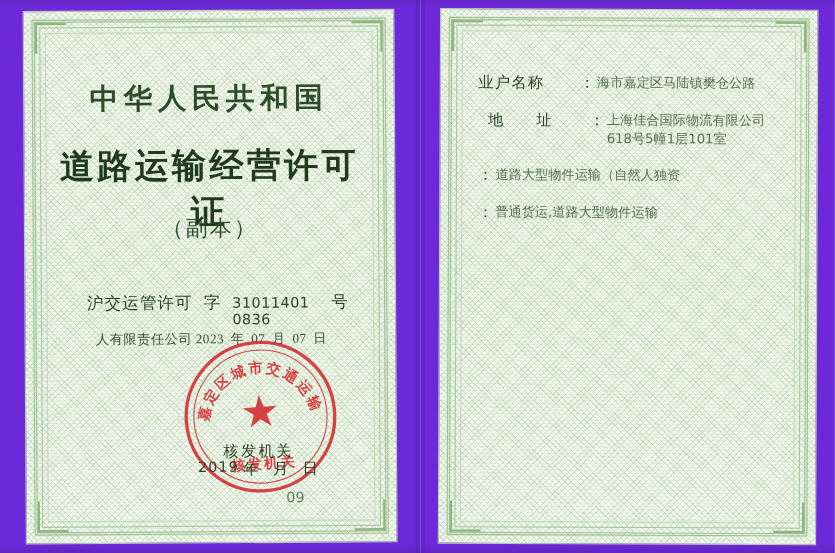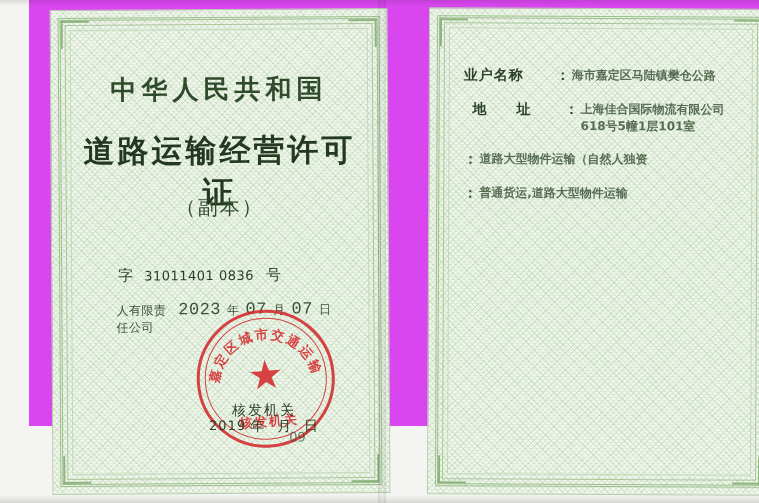--- a/index.html
+++ b/index.html
@@ -16,26 +16,25 @@
   .doc-root {
     position: relative;
     width: 759px;
     height: 503px;
     background: #f4f4f2;
   }
   
   .page {
     position: absolute;
     top: 0;
-    height: 426px;
-    background: #d946ef;
-    margin-left: 29px;
+    height: 503px;
+    background: #6d28d9;
   }
   .page-left  { left: 0;    width: 382px; }
-  .page-right { left: 382px; width: 377px; font-weight: bold; }
+  .page-right { left: 382px; width: 377px; }
 
   
   .cert-panel {
     position: absolute;
     background:
       repeating-linear-gradient(
         45deg,
         rgba(120, 170, 110, 0.20) 0px,
         rgba(120, 170, 110, 0.20) 1px,
         rgba(255, 255, 255, 0.0) 1px,
@@ -171,22 +170,22 @@
     left: 40px;
     right: 30px;
     display: flex;
     align-items: baseline;
     font-family: "DejaVu Serif", "Liberation Serif", serif;
     font-size: 12px;
     color: #395034;
     letter-spacing: 0.5px;
   }
   .valid-line .v-date {
-    font-family: Liberation Mono, monospace;
-    font-size: 17px;
+    font-family: Liberation Serif, serif;
+    font-size: 12px;
     margin: 0 3px;
   }
   .valid-line .v-unit { margin: 0 3px; }
 
   
   .seal {
     position: absolute;
     left: 120px;
     top: 276px;
     width: 132px;
@@ -265,21 +264,21 @@
   }
   .issue-date-line .d-num {
     font-family: "DejaVu Sans", "Liberation Sans", sans-serif;
     font-size: 13px;
   }
   .issue-date-line .d-unit { margin: 0 6px 0 4px; }
   .issue-date-line .d-blank { display: inline-block; width: 14px; }
   .issue-day {
     position: absolute;
     left: 212px;
-    top: 396px;
+    top: 412px;
     font-family: "DejaVu Sans", "Liberation Sans", sans-serif;
     font-size: 13px;
     color: #3a5134;
     opacity: 0.75;
   }
 
   
   .fields {
     position: absolute;
     left: 10px;
@@ -361,20 +360,21 @@
 
       <div class="content">
 
         <div class="country-title">中华人民共和国</div>
 
         <div class="main-title">道路运输经营许可证</div>
 
         <div class="sub-title">（副本）</div>
 
         <div class="license-line">
+          <span class="seg-label">沪交运管许可</span>
           <span class="seg-zi">字</span>
           <span class="seg-number">31011401 0836</span>
           <span class="seg-hao">号</span>
         </div>
 
         <div class="valid-line">
           <span>人有限责任公司</span>
           <span class="v-date">2023</span>
           <span class="v-unit">年</span>
           <span class="v-date">07</span>

